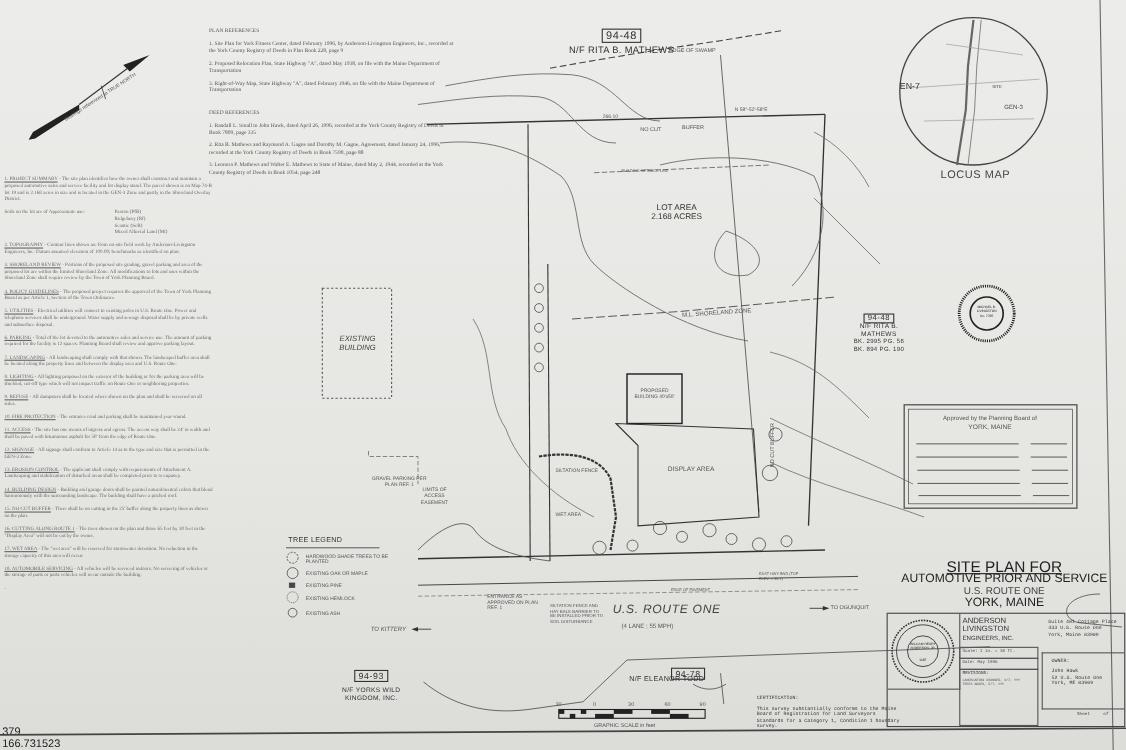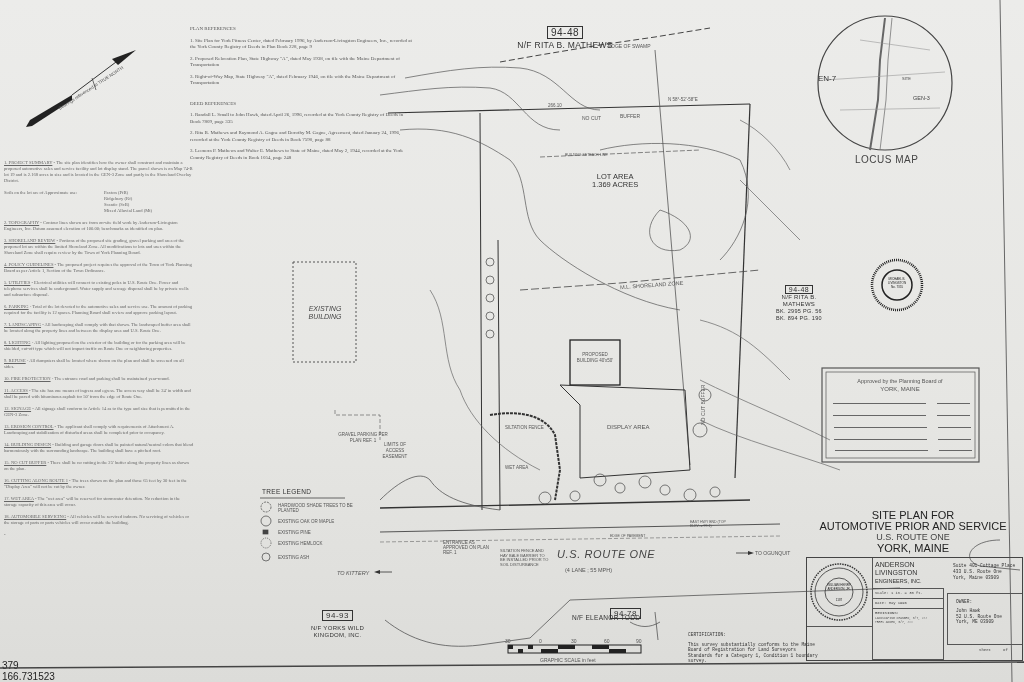--- a/index.html
+++ b/index.html
@@ -191,23 +191,23 @@
     <div class="label" style="font-size:8.5px;">N/F RITA B. MATHEWS</div>
   </div>
   <div class="abs tiny" style="left:608px;top:43px;font-size:5px;">EDGE OF SWAMP</div>
 
   <div class="abs tiny" style="left:548px;top:103px;">266.10</div>
   <div class="abs tiny" style="left:668px;top:97px;">N 58°-52'-58"E</div>
   <div class="abs tiny" style="left:582px;top:115px;font-size:5px;">NO CUT</div>
   <div class="abs tiny" style="left:620px;top:113px;font-size:5px;">BUFFER</div>
   <div class="abs tiny" style="left:565px;top:152px;font-size:3.5px;">BUILDING SETBACK LINE</div>
 
-  <div class="abs" style="left:592px;top:173px;text-align:center;font-size:7.5px;color:#333;line-height:8px;">
+  <div class="abs" style="left:592px;top:185px;text-align:center;font-size:7.5px;color:#333;line-height:8px;">
     <div>LOT AREA</div>
-    <div>1.369 ACRES</div>
+    <div>2.168 ACRES</div>
   </div>
   <div class="abs tiny" style="left:620px;top:282px;font-size:5.5px;transform:rotate(-4deg);">M.L. SHORELAND ZONE</div>
 
   <div class="abs" style="left:295px;top:305px;width:60px;text-align:center;font-size:7px;color:#444;font-style:italic;line-height:8px;">EXISTING BUILDING</div>
   <div class="abs tiny" style="left:338px;top:432px;width:50px;text-align:center;">GRAVEL PARKING PER PLAN REF. 1</div>
   <div class="abs tiny" style="left:380px;top:442px;width:30px;text-align:center;">LIMITS OF ACCESS EASEMENT</div>
 
   <div class="abs tiny" style="left:572px;top:352px;width:46px;text-align:center;font-size:4.5px;">PROPOSED BUILDING 40'x50'</div>
   <div class="abs tiny" style="left:607px;top:424px;font-size:6px;">DISPLAY AREA</div>
   <div class="abs tiny" style="left:505px;top:425px;font-size:4.5px;">SILTATION FENCE</div>
@@ -278,21 +278,21 @@
   <div class="abs tiny" style="left:604px;top:638px;font-size:5px;">60</div>
   <div class="abs tiny" style="left:636px;top:638px;font-size:5px;">90</div>
   <div class="abs tiny" style="left:540px;top:657px;font-size:5px;">GRAPHIC SCALE in feet</div>
 
   <div class="abs mono" style="left:688px;top:632px;width:135px;font-size:4.5px;color:#333;line-height:5.5px;">
     <div style="margin-bottom:4px;">CERTIFICATION:</div>
     <div>This survey substantially conforms to the Maine Board of Registration for Land Surveyors Standards for a Category 1, Condition 1 boundary survey.</div>
   </div>
 
   <div class="abs" style="left:808px;top:510px;width:210px;text-align:center;color:#222;line-height:11px;">
-    <div style="font-size:11px;">SITE PLAN FOR</div>
+    <div style="font-size:14px;text-decoration:underline;">SITE PLAN FOR</div>
     <div style="font-size:11px;">AUTOMOTIVE PRIOR AND SERVICE</div>
     <div style="font-size:9px;color:#444;">U.S. ROUTE ONE</div>
     <div style="font-size:11px;">YORK, MAINE</div>
   </div>
 
   <div class="title-block">
 
     <div class="tb-cell" style="left:0;top:0;width:65px;height:68px;border-width:0 1px 1px 0;">
       <svg width="65" height="68">
         <circle cx="32" cy="34" r="28" fill="none" stroke="#333" stroke-width="1.5" stroke-dasharray="1.5,1"></circle>

